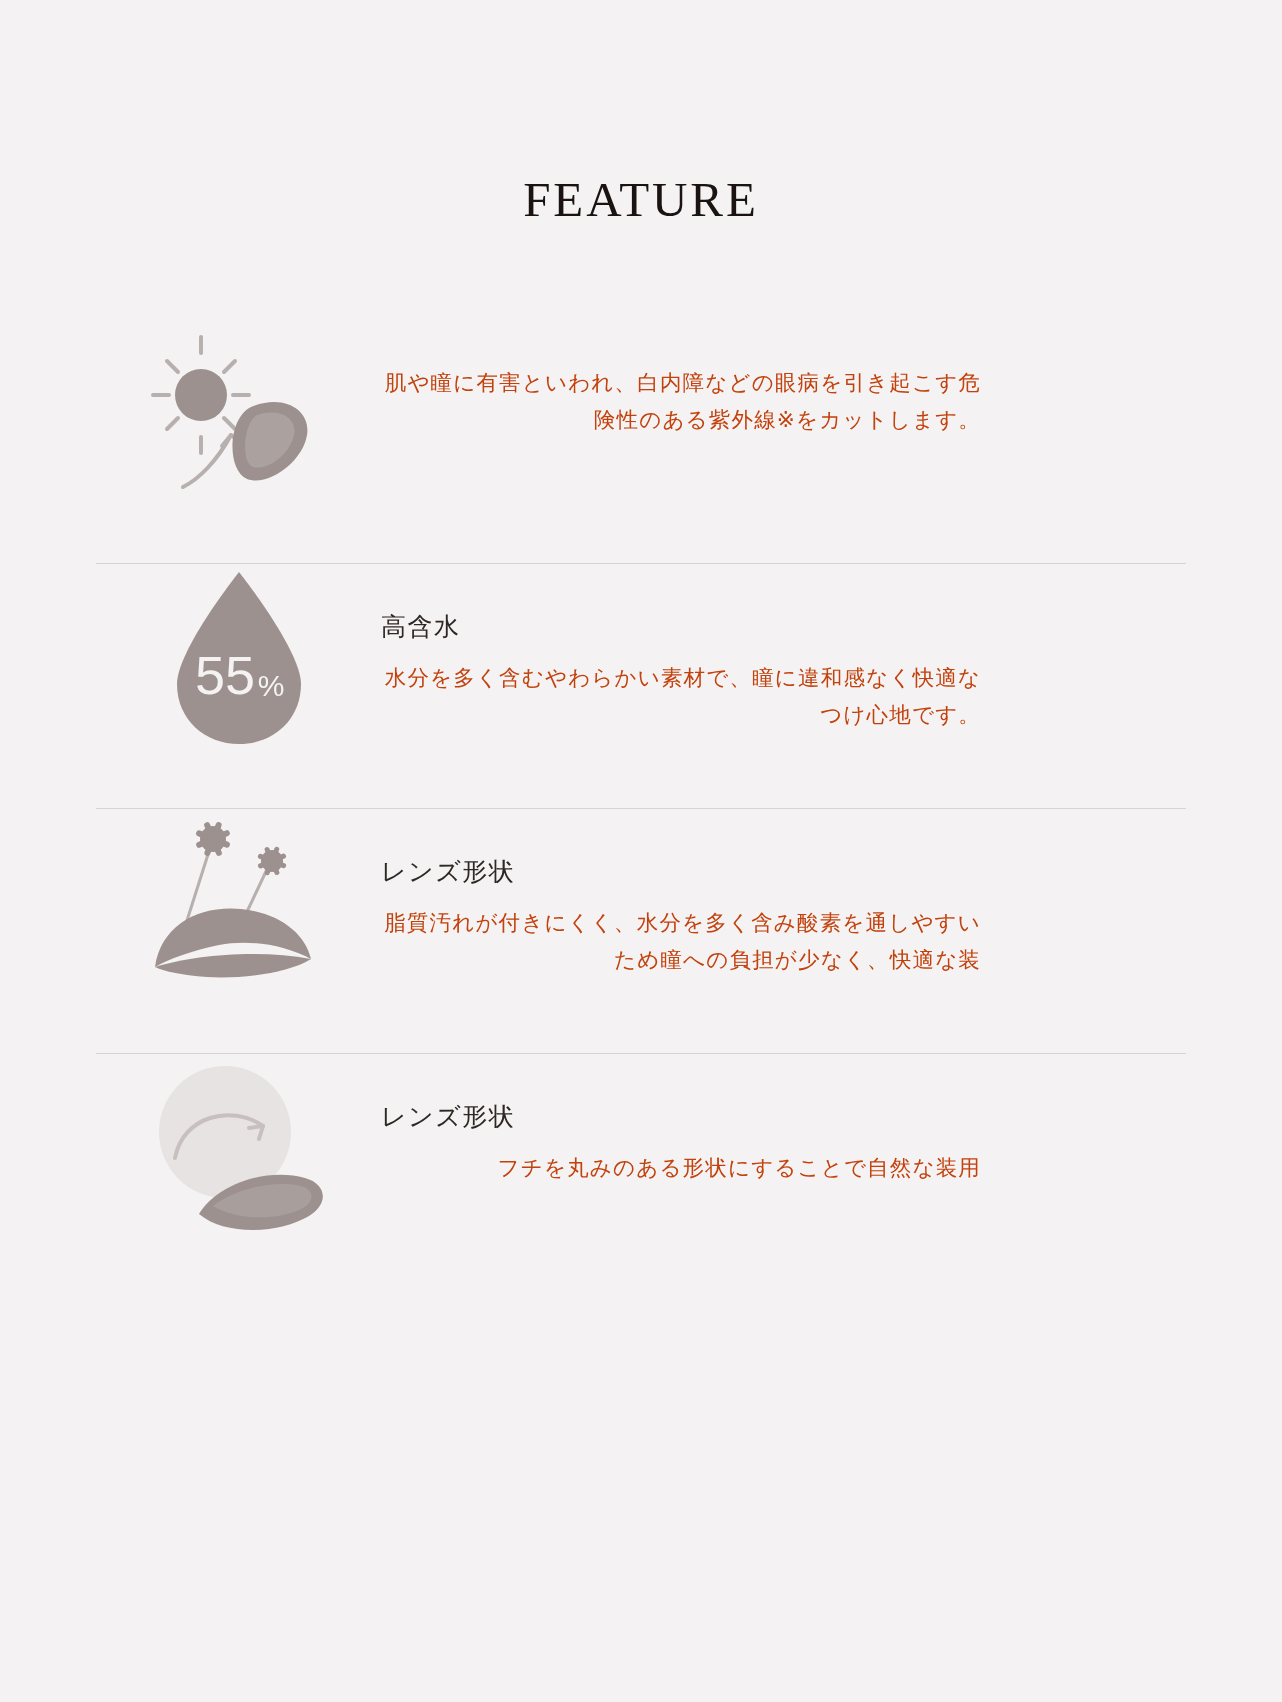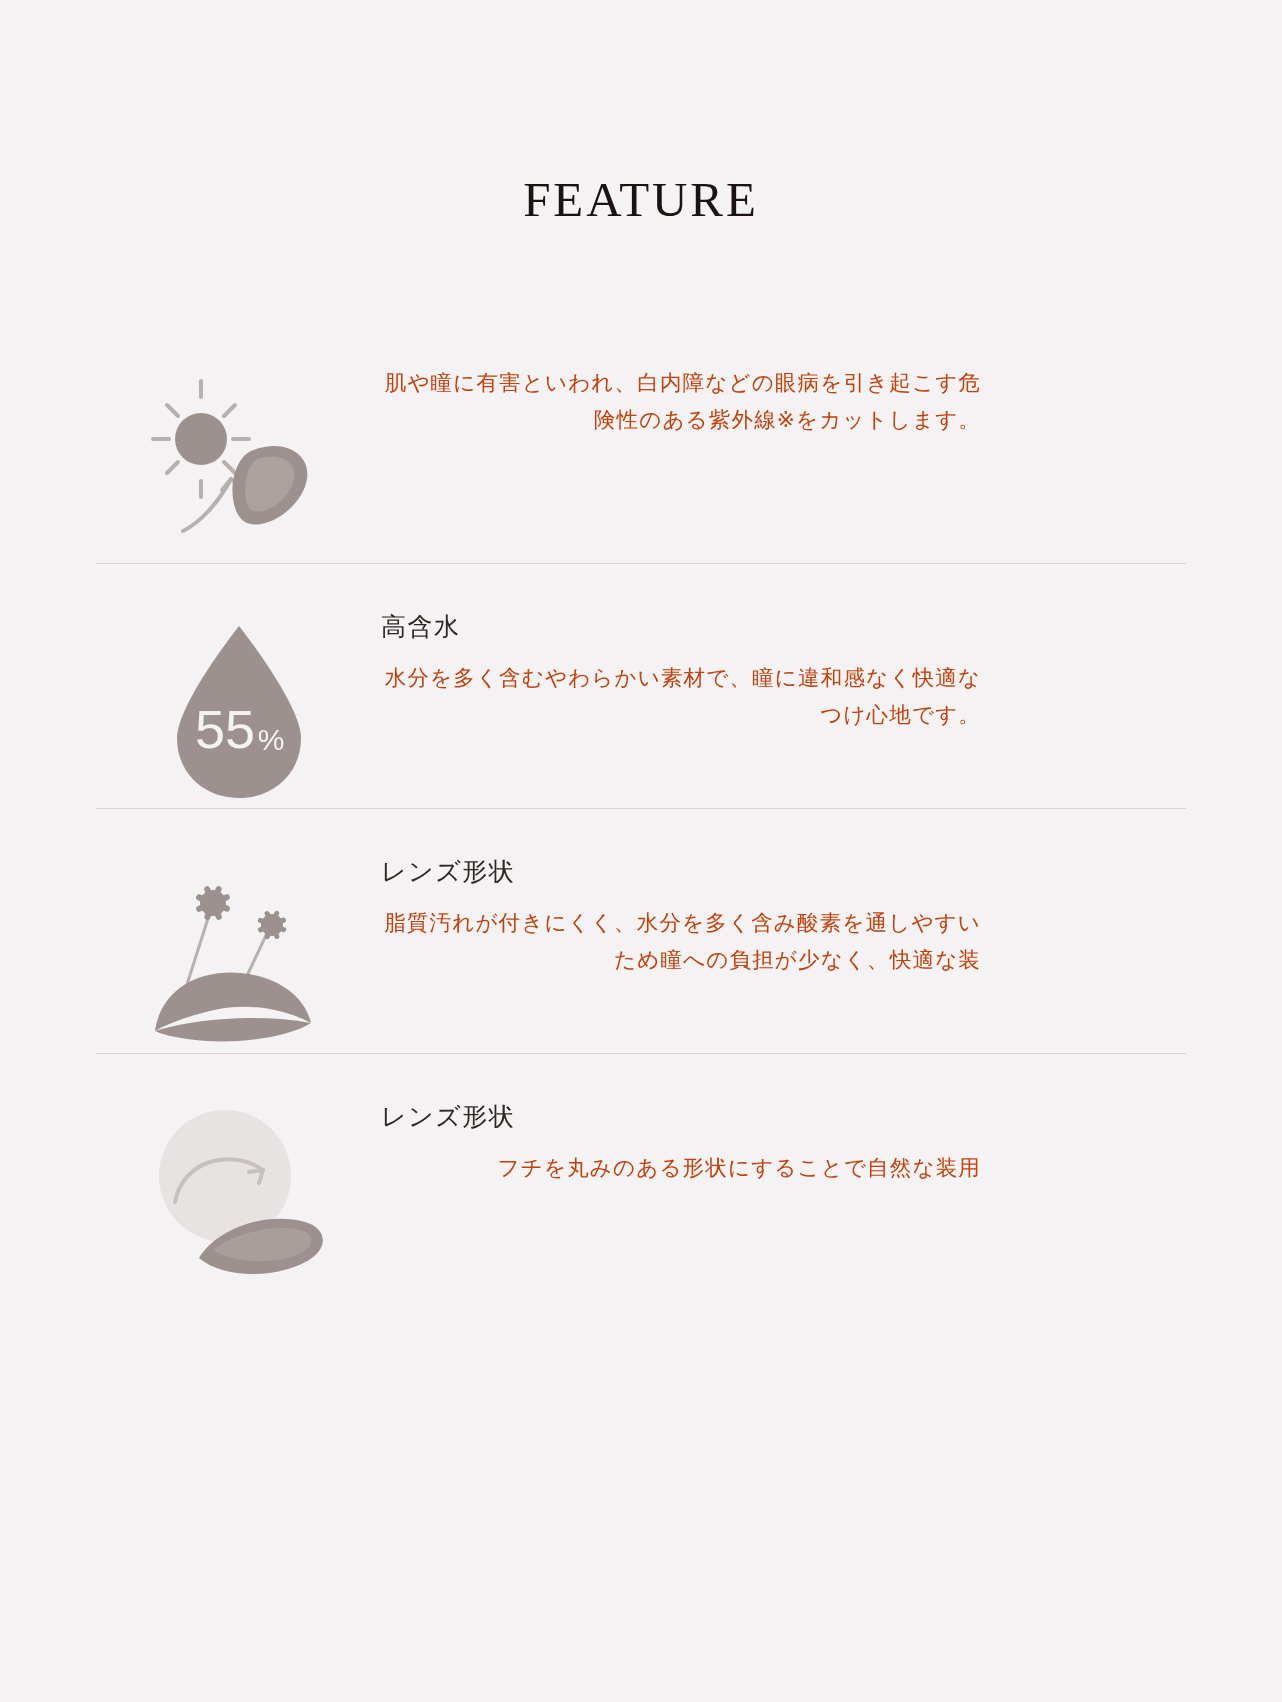--- a/index.html
+++ b/index.html
@@ -47,21 +47,21 @@
     padding: 0;
     position: relative;
   }
   .feature-row + .feature-row {
     border-top: 1px solid #d8d3d1;
   }
   .icon-cell {
     width: 285px;
     min-height: 244px;
     display: flex;
-    align-items: flex-end;
+    align-items: flex-start;
     justify-content: center;
     flex: 0 0 285px;
   }
   .text-cell {
     flex: 1 1 auto;
     padding-top: 46px;
     padding-bottom: 40px;
     padding-right: 10px;
   }
   .feature-title {

